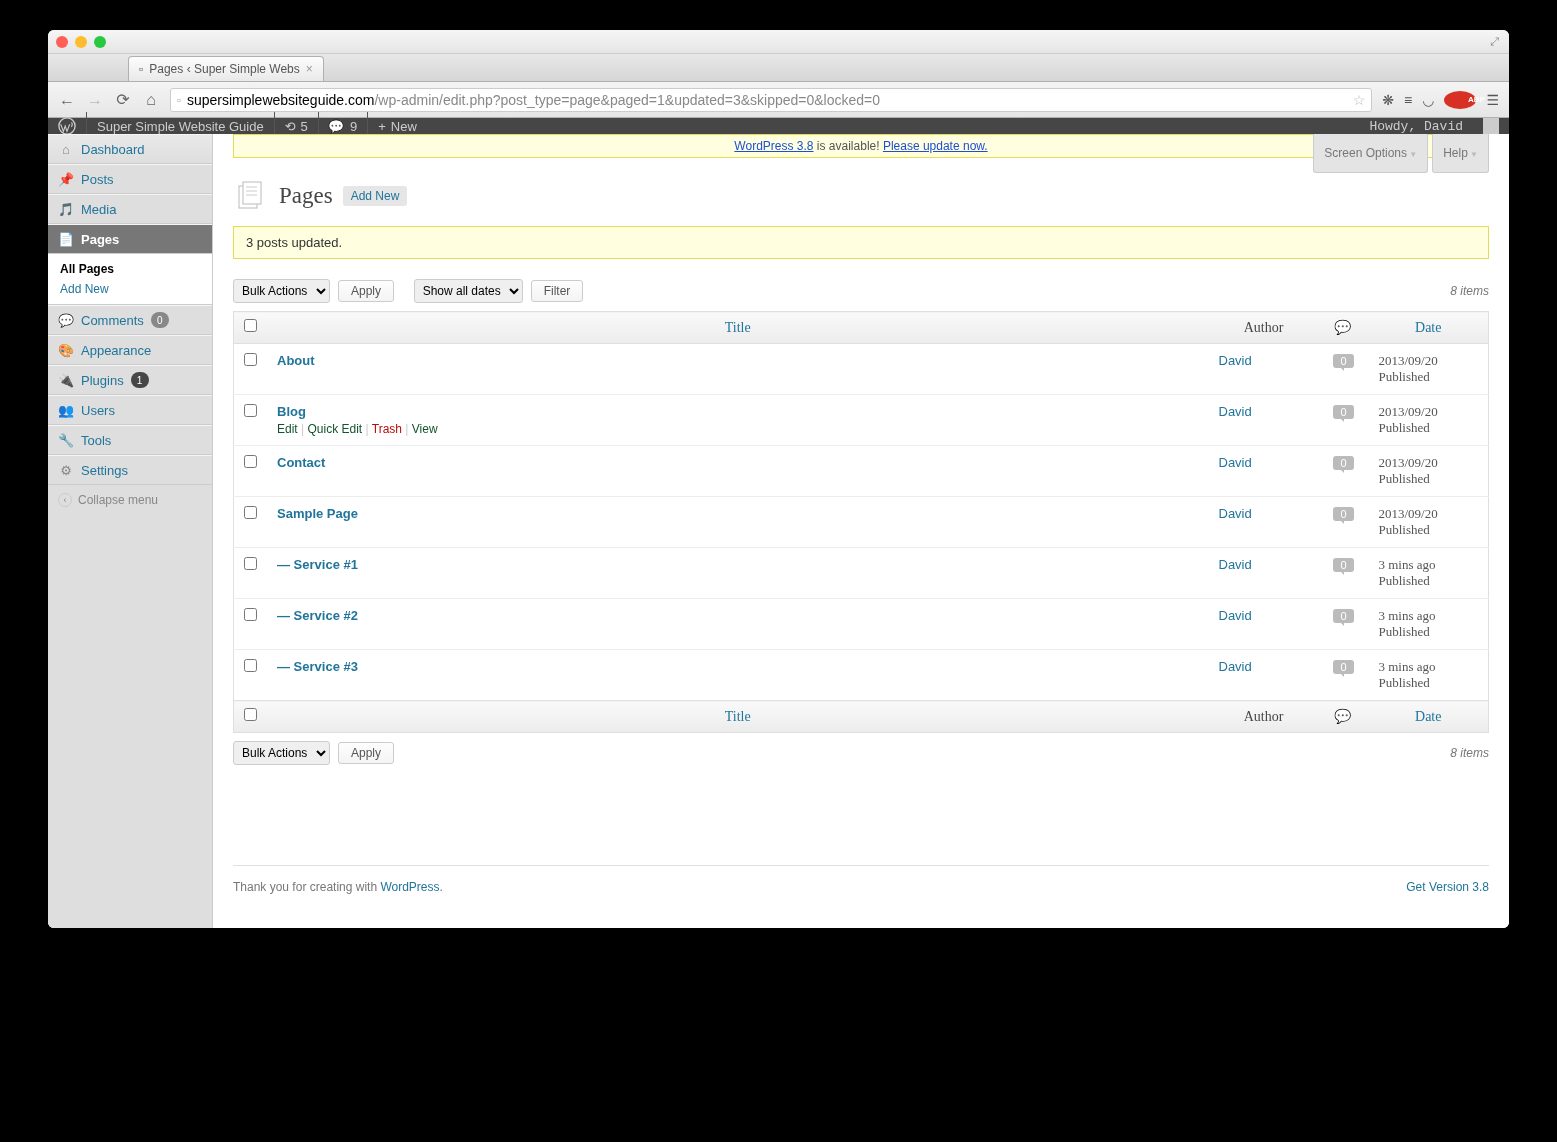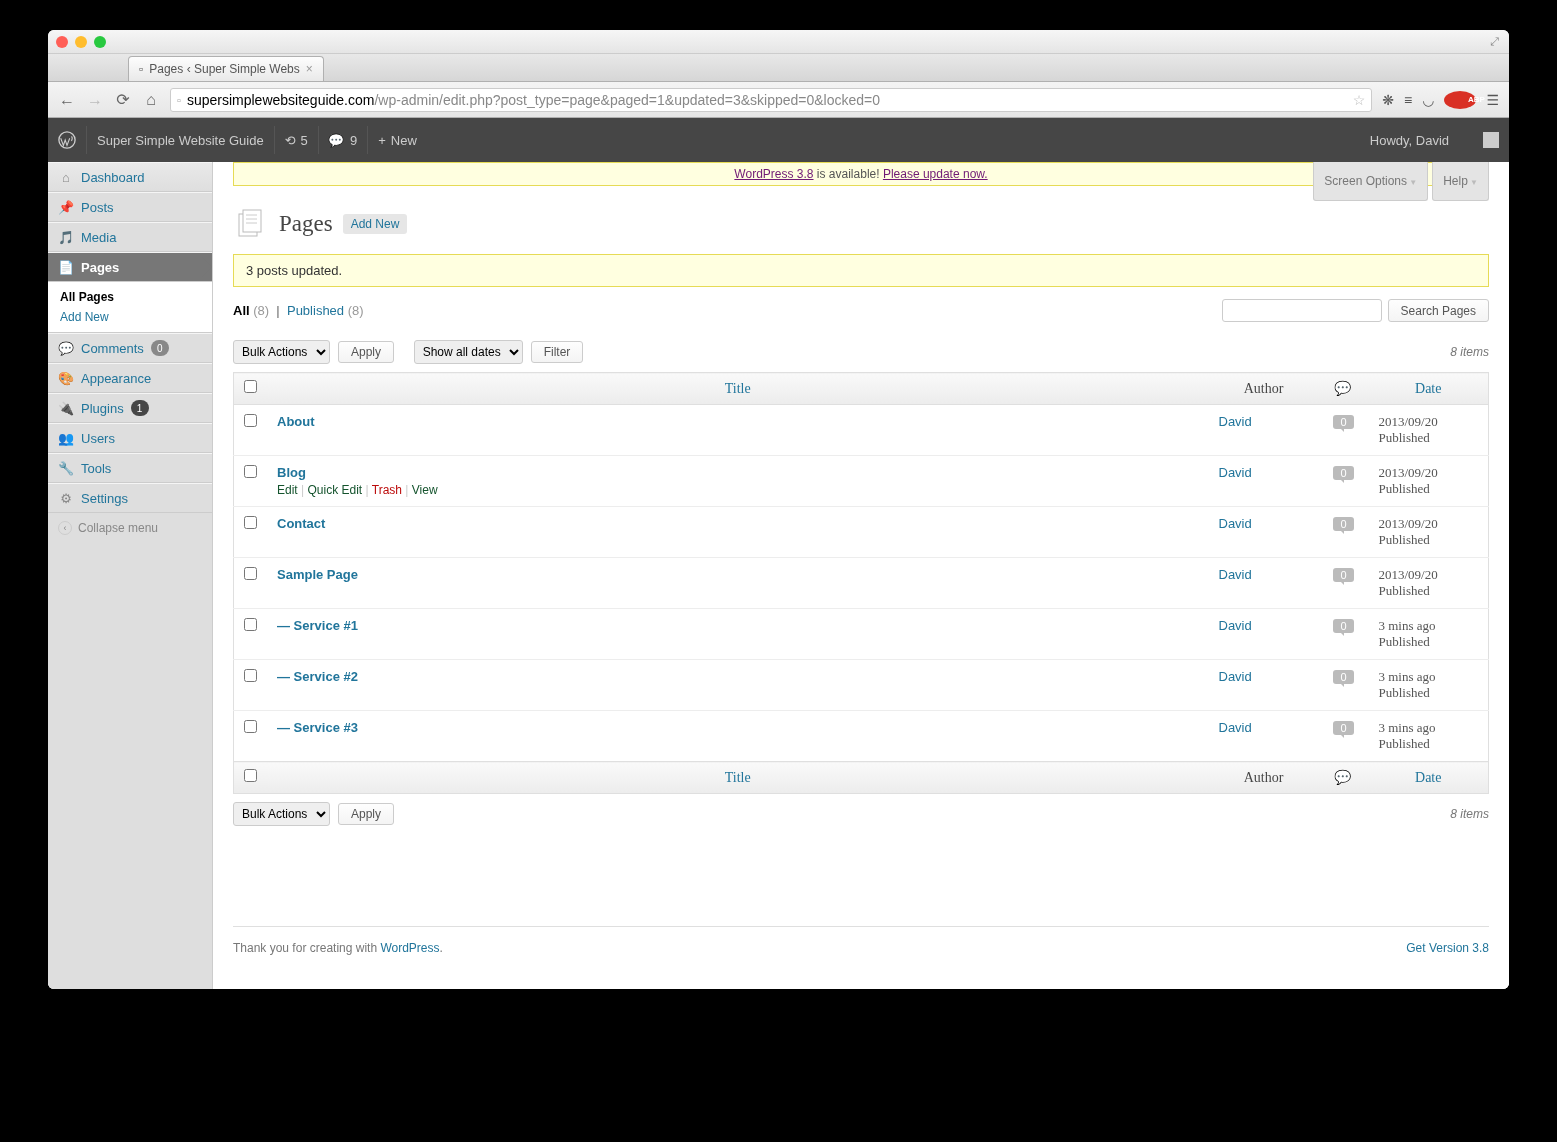--- a/index.html
+++ b/index.html
@@ -18,25 +18,25 @@
 .url-bar { height: 36px; background: linear-gradient(#f4f4f4,#e6e6e6); border-bottom: 1px solid #b0b0b0; display: flex; align-items: center; padding: 0 10px; gap: 10px; }
 .nav-btn { width: 18px; height: 18px; display: flex; align-items: center; justify-content: center; color: #666; font-size: 16px; cursor: pointer; }
 .url-input { flex: 1; height: 24px; background: #fff; border: 1px solid #ccc; border-radius: 3px; display: flex; align-items: center; padding: 0 6px; gap: 6px; }
 .url-input .doc-icon { color: #aaa; font-size: 11px; }
 .url-input .url-text { flex: 1; font-size: 14px; color: #444; white-space: nowrap; overflow: hidden; }
 .url-input .url-text b { color: #000; font-weight: 500; }
 .url-star { color: #bbb; font-size: 14px; }
 .ext-icons { display: flex; gap: 10px; align-items: center; color: #555; font-size: 14px; }
 .abp { background: #d93025; color: #fff; border-radius: 50%; width: 18px; height: 18px; display: flex; align-items: center; justify-content: center; font-size: 8px; font-weight: bold; padding-left: 32px; }
 
-.wp-toolbar { height: 44px; background: #464646; color: #ccc; display: flex; align-items: center; font-size: 13px; }
+.wp-toolbar { height: 16px; background: #464646; color: #ccc; display: flex; align-items: center; font-size: 13px; }
 .wp-toolbar .wp-logo { width: 38px; display: flex; align-items: center; justify-content: center; }
 .wp-toolbar .wp-logo svg { width: 18px; height: 18px; }
 .wp-toolbar a { color: #ccc; text-decoration: none; padding: 0 10px; display: flex; align-items: center; height: 28px; gap: 5px; }
-.wp-toolbar .tb-right { margin-left: auto; display: flex; align-items: center; padding-right: 10px; gap: 24px; }
+.wp-toolbar .tb-right { margin-left: auto; display: flex; align-items: center; padding-right: 10px; gap: 10px; font-family: Liberation Mono, monospace; }
 .wp-toolbar .avatar { width: 16px; height: 16px; background: #ccc; }
 .tb-sep { border-left: 1px solid #555; height: 28px; }
 
 .wp-body { display: flex; min-height: 780px; background: #f1f1f1; }
 .wp-menu { width: 165px; background: linear-gradient(#e9e9e9,#dedede 30px,#dedede); border-right: 1px solid #ccc; }
 .wp-menu ul { list-style: none; }
 .wp-menu li { border-top: 1px solid #f5f5f5; border-bottom: 1px solid #ccc; }
 .wp-menu li a { display: flex; align-items: center; padding: 6px 10px; color: #21759b; text-decoration: none; font-size: 13px; gap: 7px; }
 .wp-menu li a .micon { width: 16px; height: 16px; display: flex; align-items: center; justify-content: center; color: #888; font-size: 13px; }
 .wp-menu li.current { background: #777; position: relative; }
@@ -46,21 +46,21 @@
 .wp-submenu { background: #fff; padding: 5px 0; border-bottom: 1px solid #ccc; }
 .wp-submenu a { display: block; padding: 3px 12px; font-size: 12px; color: #21759b; text-decoration: none; }
 .wp-submenu a.sub-current { color: #000; font-weight: bold; }
 .menu-badge { background: #888; color: #fff; border-radius: 9px; min-width: 18px; height: 16px; font-size: 10px; display: inline-flex; align-items: center; justify-content: center; padding: 0 5px; }
 .menu-badge.dark { background: #464646; }
 .collapse-menu { padding: 8px 10px; color: #888; font-size: 12px; display: flex; align-items: center; gap: 6px; }
 .collapse-menu .carr { width: 14px; height: 14px; border: 1px solid #ccc; border-radius: 50%; display: flex; align-items: center; justify-content: center; font-size: 9px; }
 
 .wp-content { flex: 1; padding: 0 20px 20px; background: #fff; }
 .update-nag { background: #ffffe0; border: 1px solid #e6db55; margin: 0 0 0 0; padding: 4px 10px; font-size: 12px; text-align: center; color: #555; position: relative; }
-.update-nag a { color: #701a75; }
+.update-nag a { color: #1d4ed8; }
 .screen-meta { position: absolute; right: 0; top: 0; display: flex; gap: 4px; }
 .screen-meta button { background: #e4e4e4; border: 1px solid #ccc; border-top: none; border-radius: 0 0 3px 3px; padding: 12px 10px; font-size: 12px; color: #777; cursor: pointer; }
 .screen-meta button::after { content: ' ▼'; font-size: 8px; color: #bbb; }
 
 .page-heading { display: flex; align-items: center; gap: 10px; padding: 20px 0 12px; }
 .page-heading .picn { width: 36px; height: 36px; display: flex; align-items: center; justify-content: center; color: #999; }
 .page-heading h2 { font-family: Georgia, serif; font-size: 23px; font-weight: normal; color: #464646; }
 .add-new-h2 { background: #e6e6e6; border-radius: 3px; padding: 3px 8px; font-size: 12px; color: #21759b; text-decoration: none; }
 
 .updated { background: #ffffe0; border: 1px solid #e6db55; padding: 8px 12px; margin-bottom: 12px; font-size: 13px; color: #333; }
@@ -269,31 +269,20 @@
               <line x1="11" y1="11" x2="22" y2="11" stroke="#ccc"></line>
               <line x1="11" y1="15" x2="22" y2="15" stroke="#ccc"></line>
             </svg>
         </span>
         <h2>Pages</h2>
         <a href="#" class="add-new-h2">Add New</a>
       </div>
 
       <div class="updated">3 posts updated.</div>
 
-      <div class="subsubsub">
-        <div>
-          <a href="#" class="current">All</a> <span class="count">(8)</span>
-          &nbsp;|&nbsp;
-          <a href="#">Published</a> <span class="count">(8)</span>
-        </div>
-        <div class="search-box">
-          <input type="text" style="">
-          <button class="wp-button">Search Pages</button>
-        </div>
-      </div>
 
       <div class="tablenav">
         <select><option>Bulk Actions</option></select>
         <button class="wp-button">Apply</button>
         &nbsp;
         <select><option>Show all dates</option></select>
         <button class="wp-button">Filter</button>
         <span class="items-count">8 items</span>
       </div>
 

